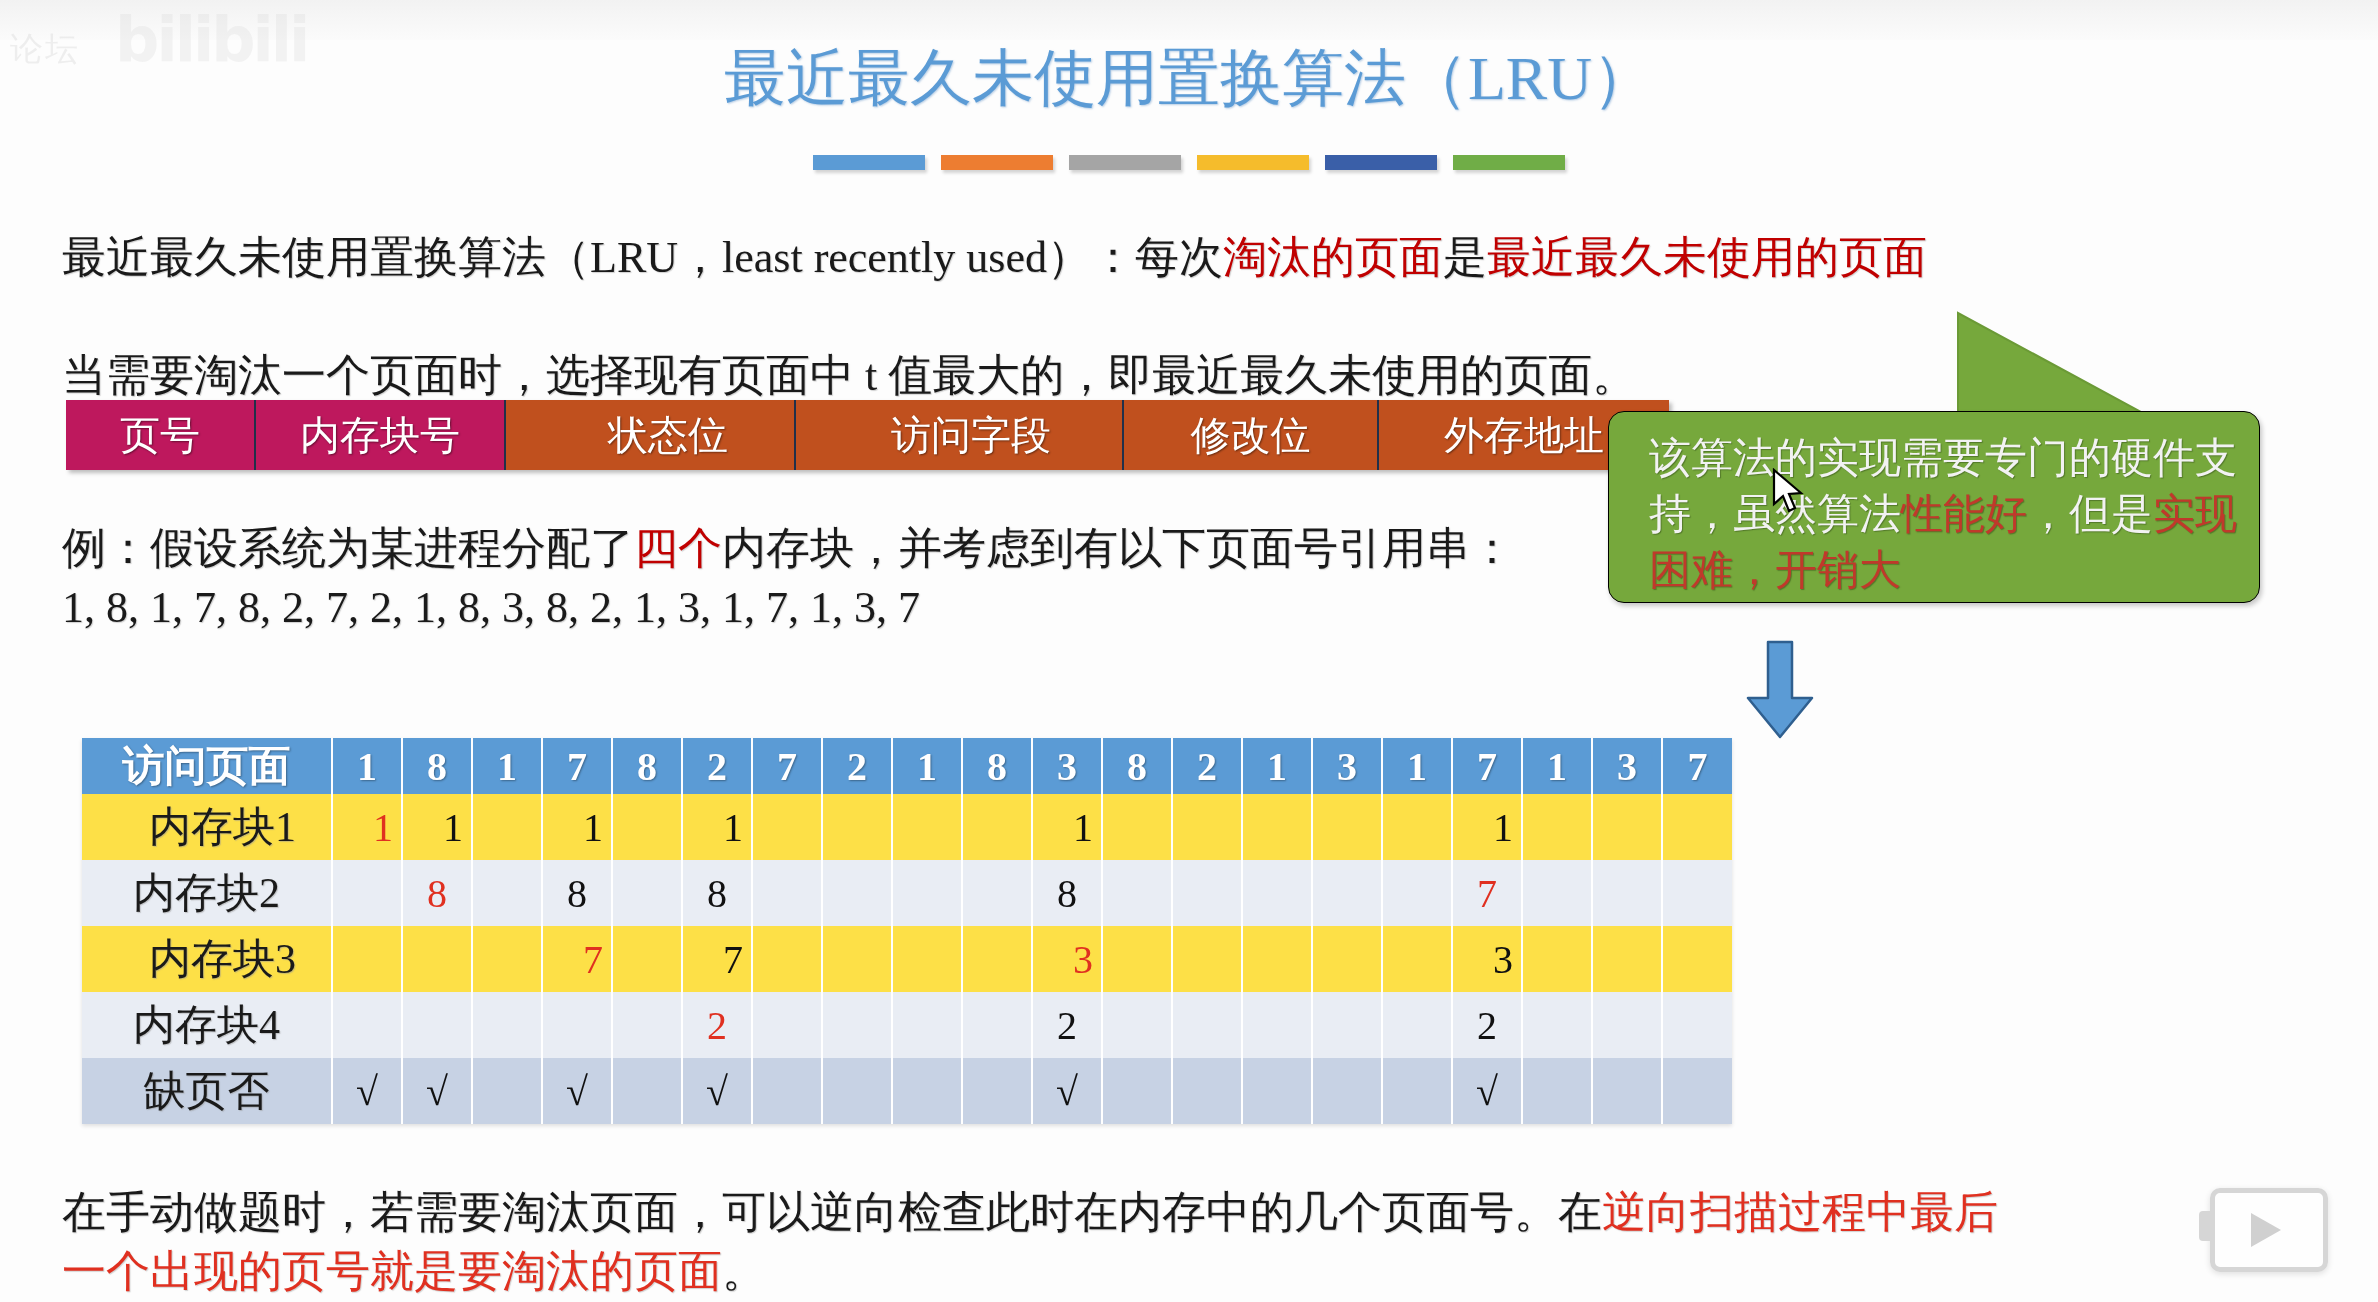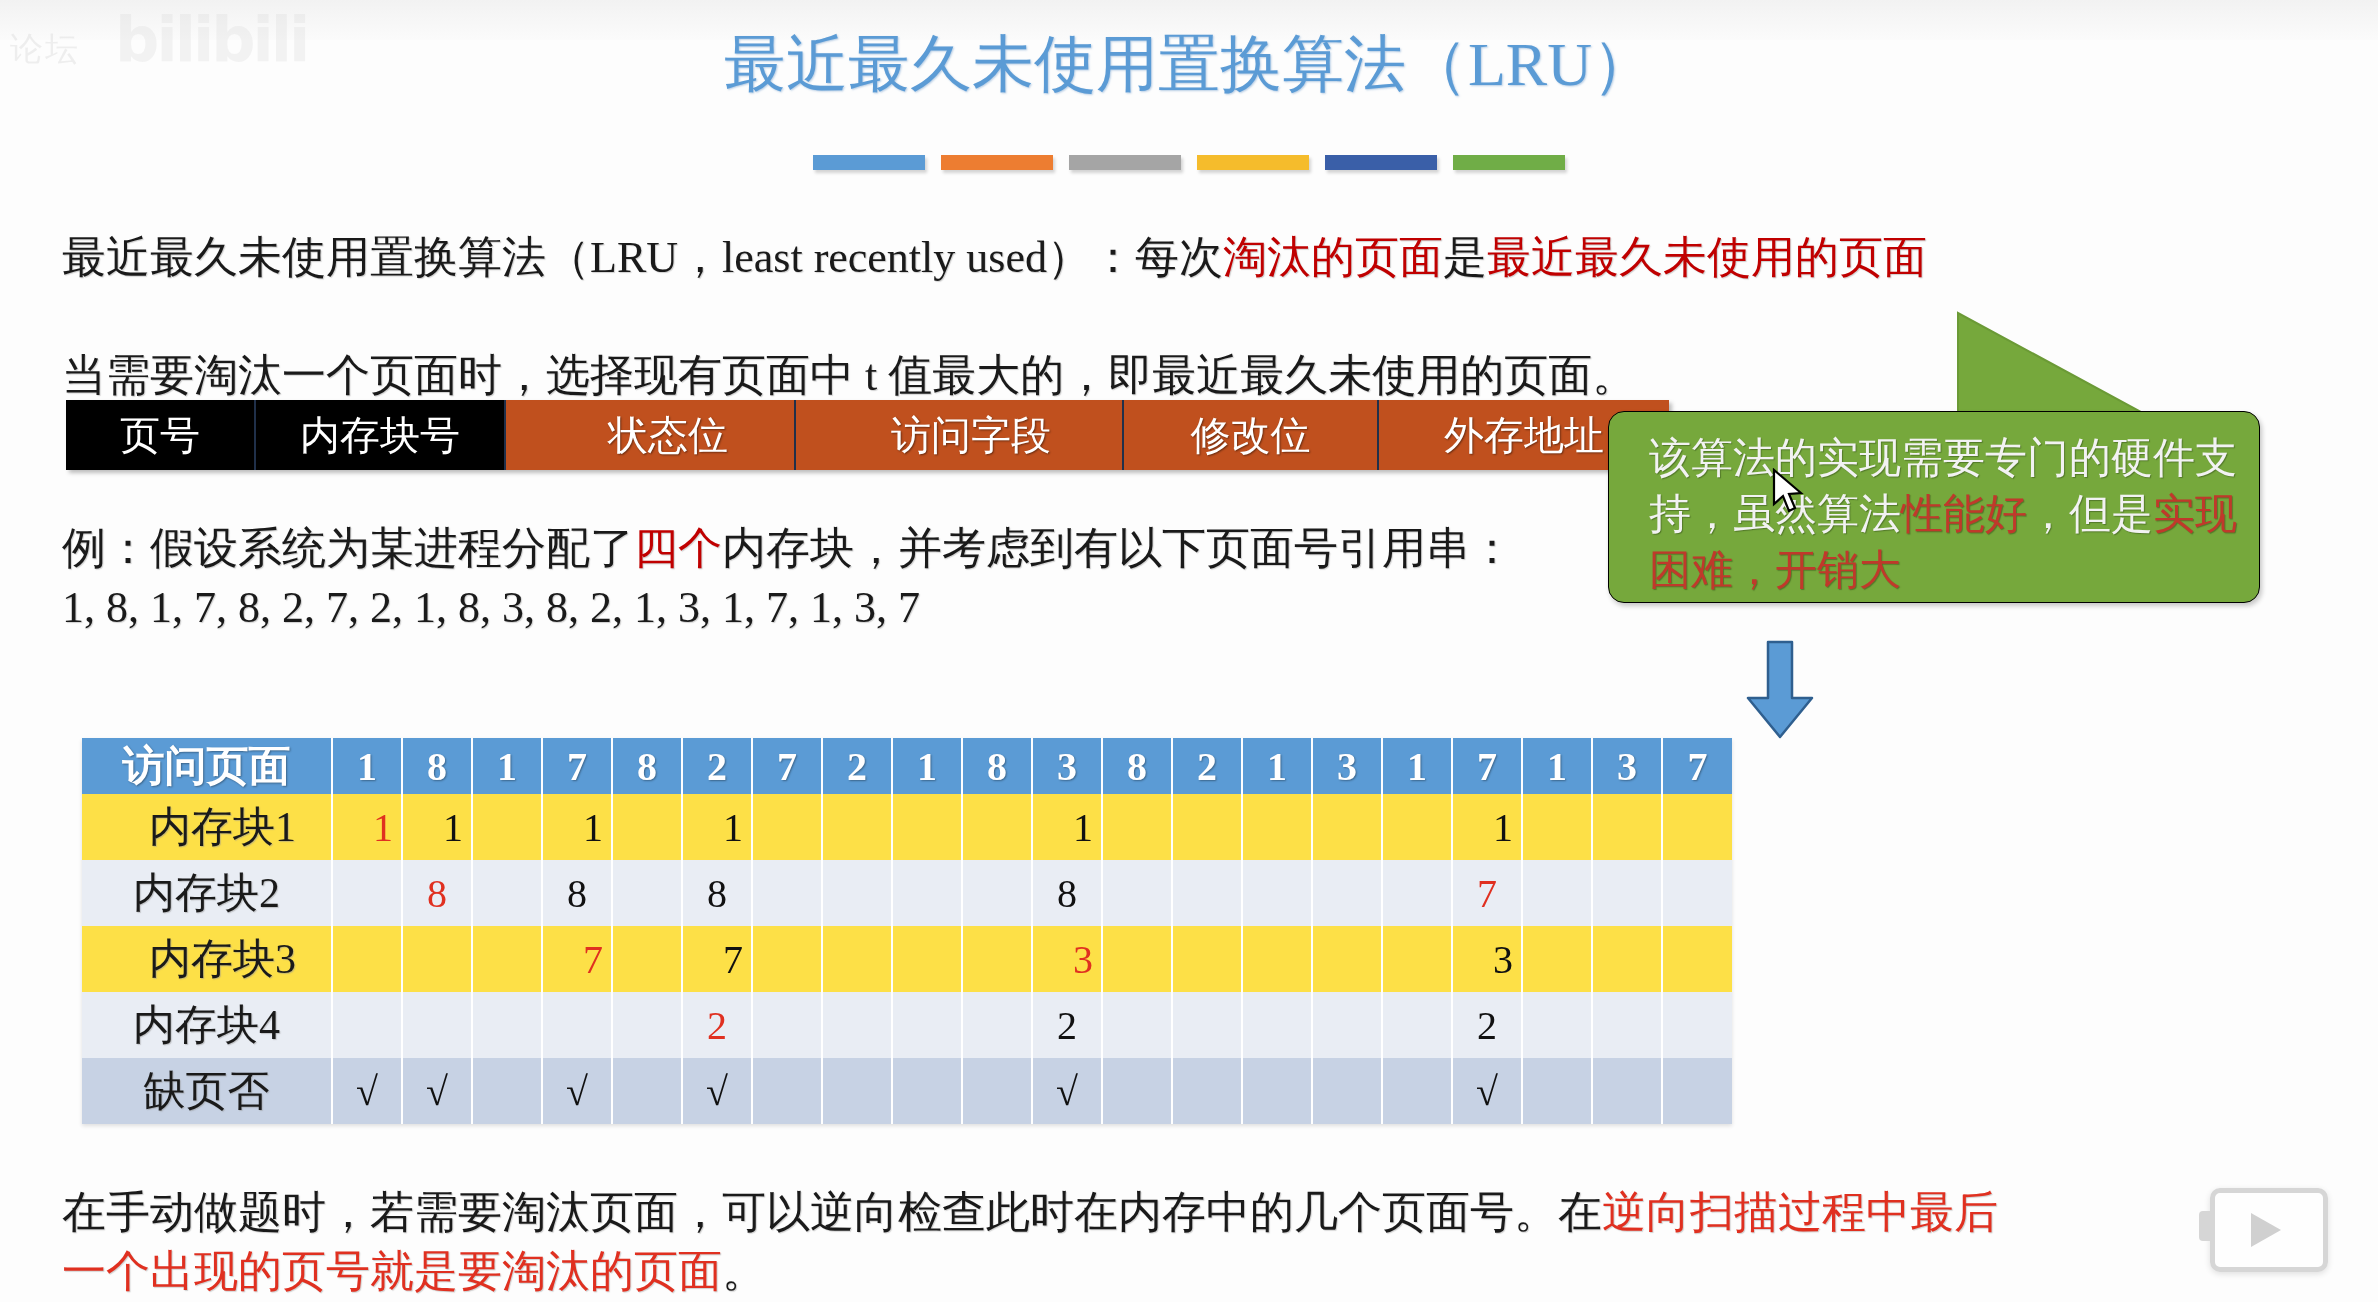--- a/index.html
+++ b/index.html
@@ -33,21 +33,21 @@
     filter:blur(.4px);
   }
   .wm-logo{
     position:absolute;left:105px;top:4px;
     font-size:62px;line-height:62px;color:#d8d8d8;font-weight:bold;
     font-family:"DejaVu Sans","Liberation Sans",sans-serif;
     letter-spacing:-3px;filter:blur(.5px);
   }
   
   .title{
-    position:absolute;left:0;top:28px;width:2378px;text-align:center;
+    position:absolute;left:0;top:42px;width:2378px;text-align:center;
     font-size:62px;line-height:72px;color:#5b9bd5;
     font-family:"Liberation Serif","DejaVu Serif",serif;
     text-shadow:1px 1px 2px rgba(160,190,220,.75);
     white-space:nowrap;
   }
   .rule-wrap{
     position:absolute;top:155px;left:0;width:2378px;
     display:flex;justify-content:center;gap:16px;
   }
   .rule{width:112px;height:15px;box-shadow:2px 3px 3px rgba(0,0,0,.17);}
@@ -75,21 +75,21 @@
   }
   .pte .cell{
     display:flex;align-items:center;justify-content:center;
     color:#ffffff;font-size:40px;
     font-family:"Liberation Serif","DejaVu Serif",serif;
     border-right:2px solid #20304a;
     box-sizing:border-box;
     text-shadow:1px 1px 2px rgba(0,0,0,.45);
   }
   .pte .cell:last-child{border-right:none;}
-  .pte .blue{background:#000000;}
+  .pte .blue{background:#be185d;}
   .pte .orange{background:#c0501e;}
   
   .callout{
     position:absolute;left:1608px;top:411px;width:650px;height:190px;
     background:#76a83c;border:1px solid #000000;border-radius:16px;
     box-shadow:2px 3px 5px rgba(0,0,0,.22);
   }
   .callout-tail{
     position:absolute;left:1953px;top:313px;width:190px;height:105px;
     overflow:visible;

